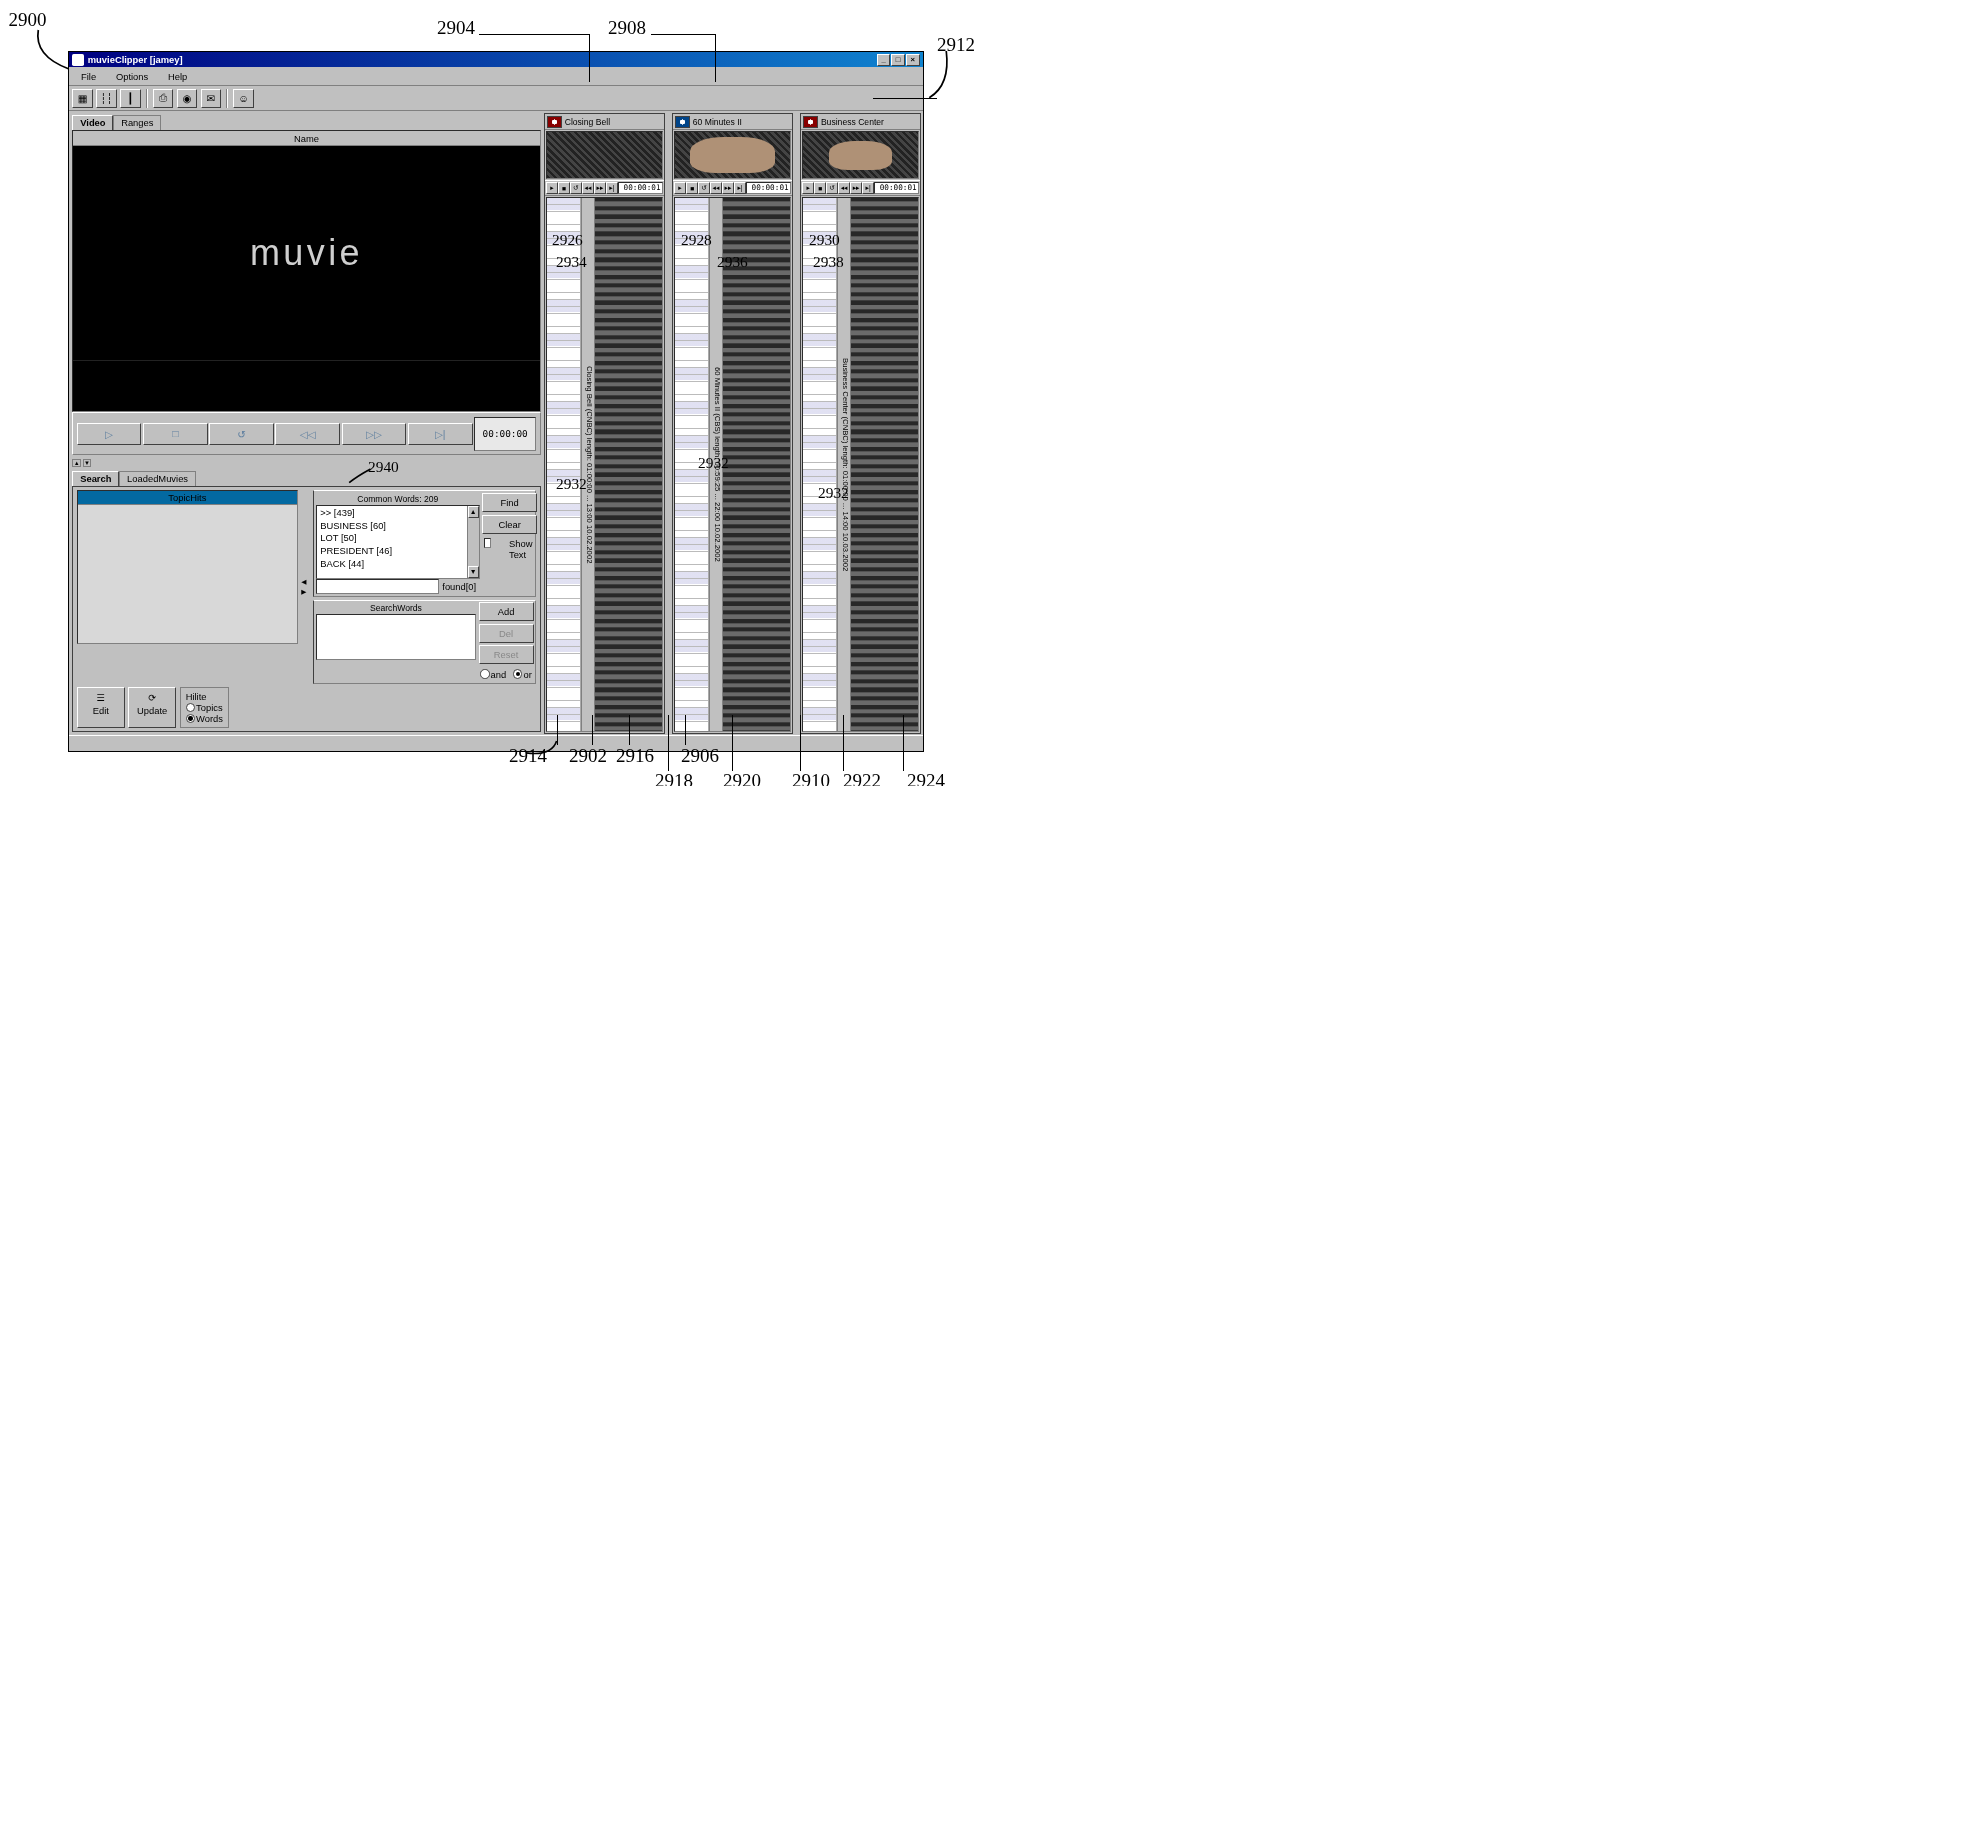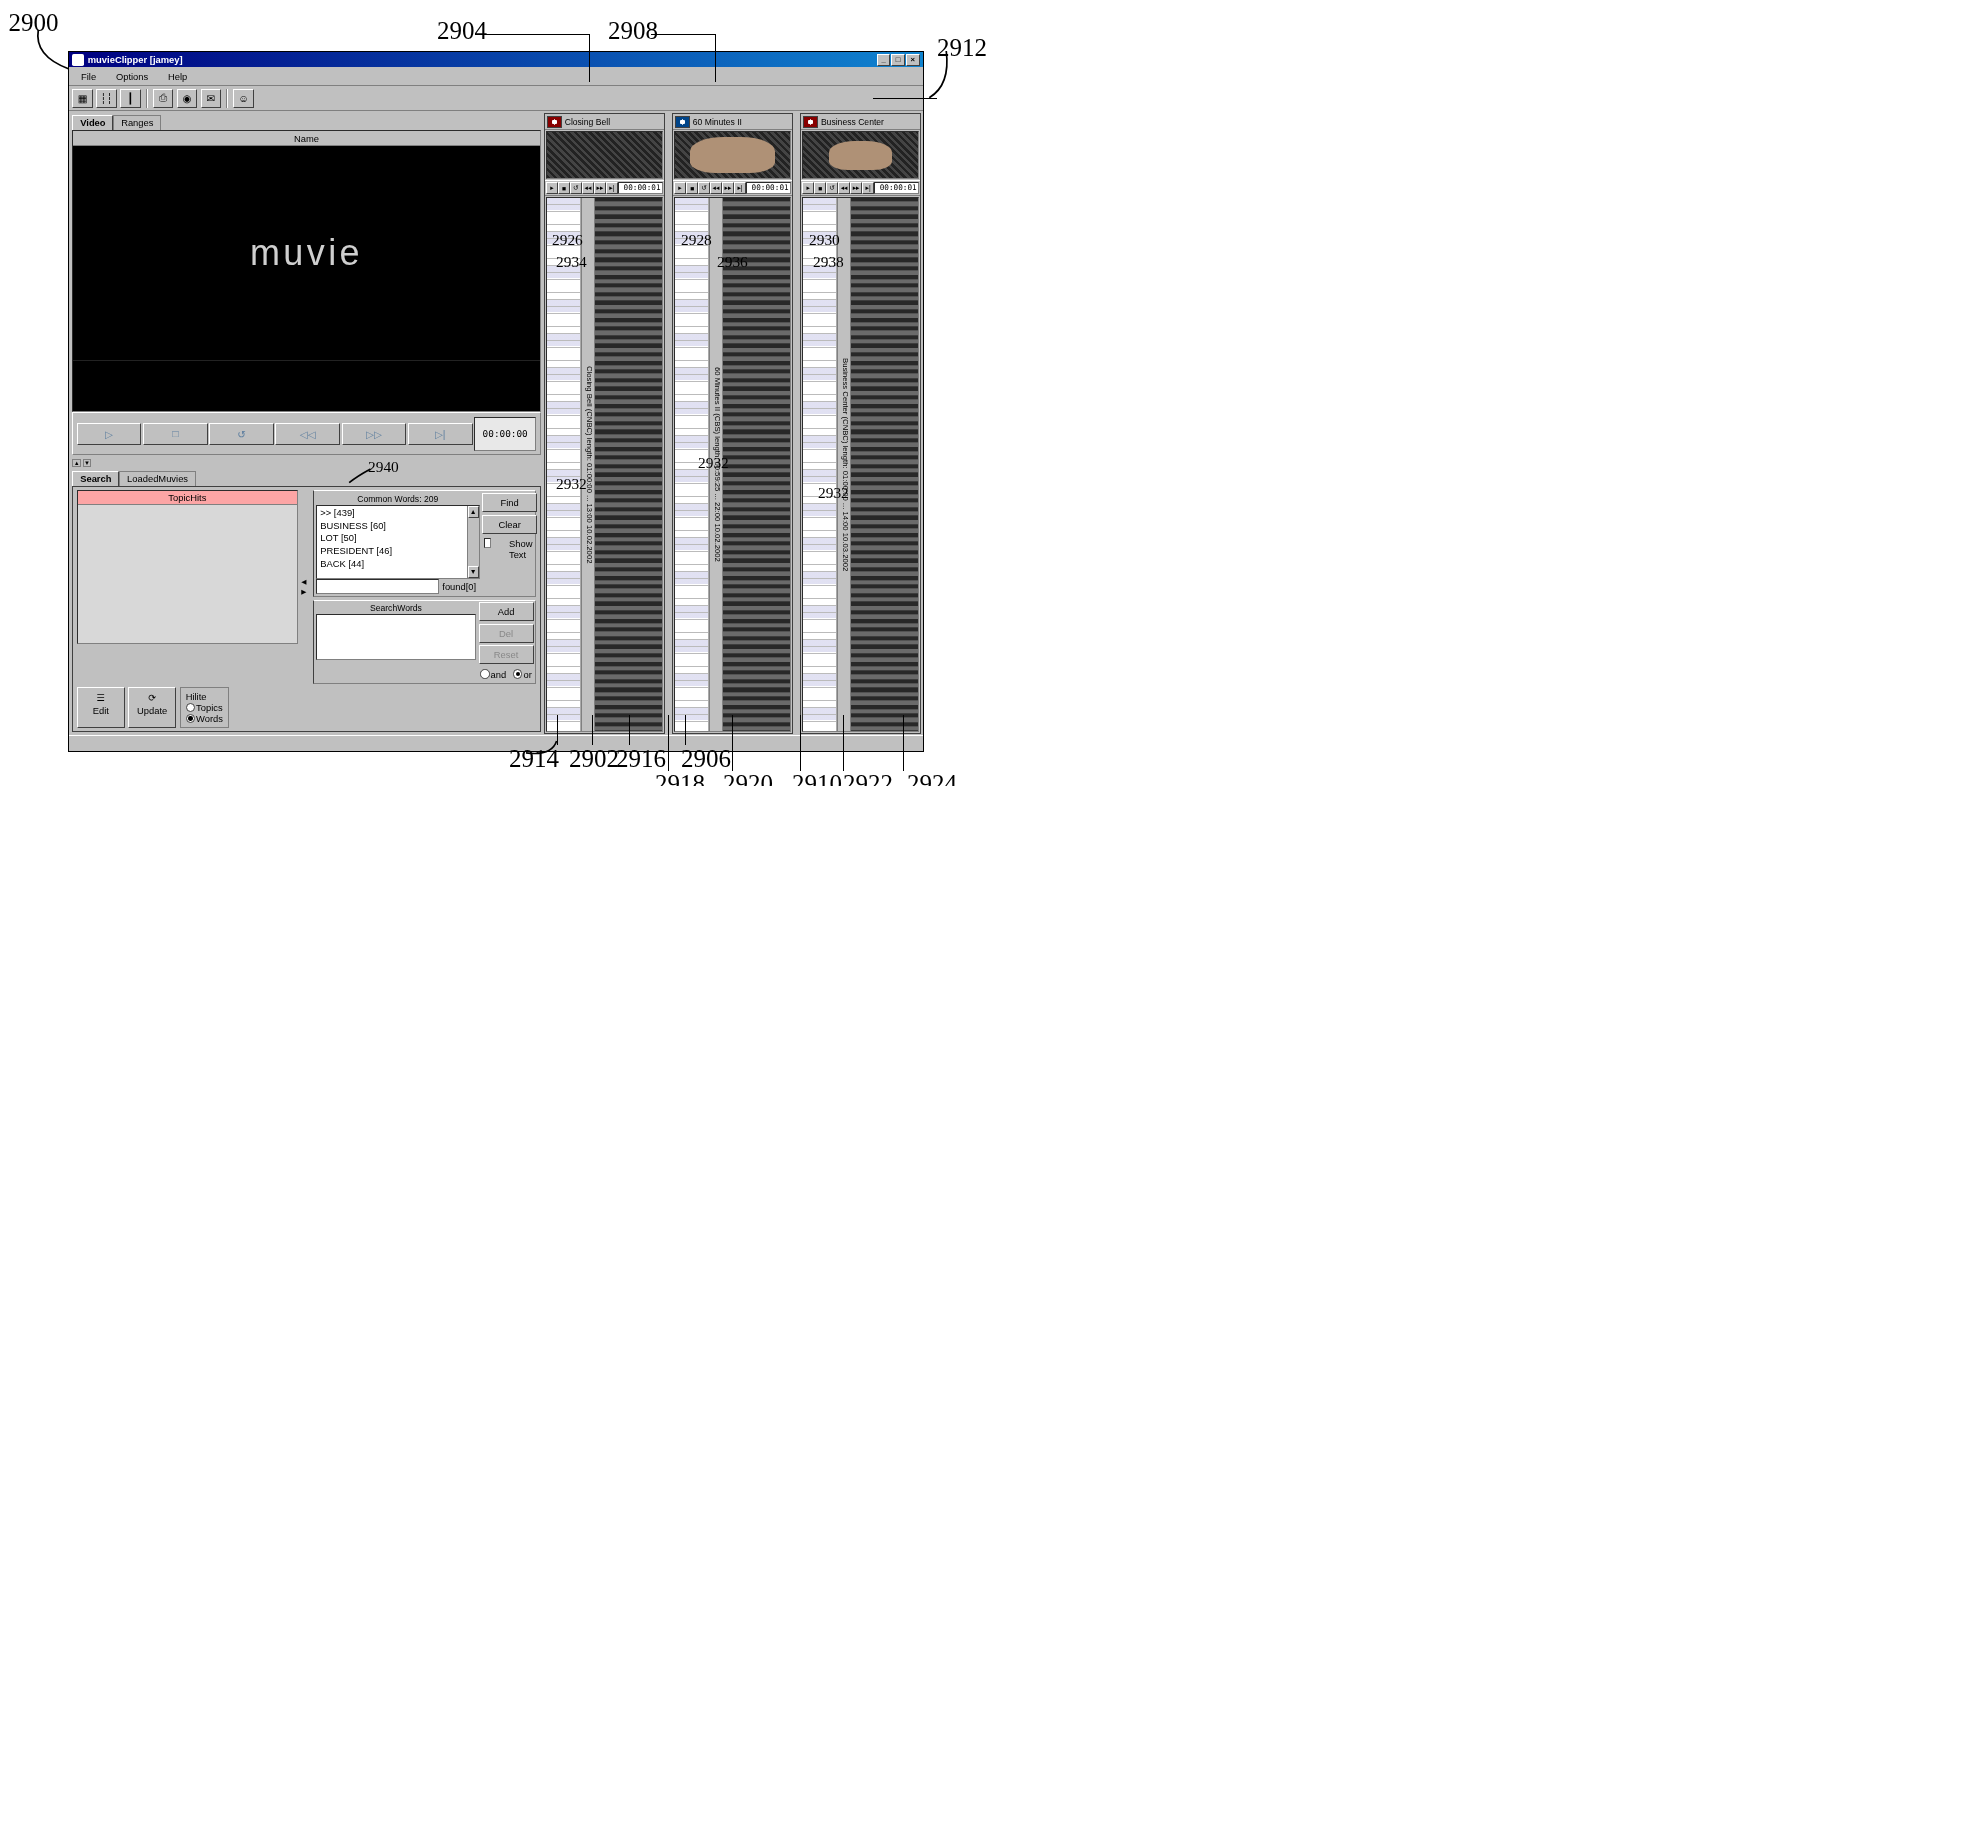--- a/index.html
+++ b/index.html
@@ -1,17 +1,17 @@
 <!DOCTYPE html>
 <html><head>
 <meta charset="utf-8">
 <style>
 * { box-sizing: border-box; margin: 0; padding: 0; font-family: "MS Sans Serif", Tahoma, sans-serif; font-size: 9.4px; }
 body { background: #fff; padding: 51px 34px 34px 68px; position: relative; }
-.hand { font-family: "Comic Sans MS", cursive; font-size: 25px; position: absolute; }
+.hand { font-family: "Comic Sans MS", cursive; font-size: 19px; position: absolute; }
 .window { border: 1.7px solid #000; width: 856px; background: #c0c0c0; }
 .titlebar { background: linear-gradient(to right, #000080, #1084d0); color: #fff; padding: 1.7px 3.4px; display: flex; align-items: center; }
 .titlebar-icon { width: 12px; height: 12px; background: #fff; margin-right: 3.4px; border-radius: 1.7px; }
 .titlebar-text { font-weight: bold; flex: 1; }
 .titlebar-btns { display: flex; gap: 0.9px; }
 .titlebar-btns span { width: 13.7px; height: 12px; background: #c0c0c0; border: 0.9px solid #fff; border-right-color:#404040; border-bottom-color:#404040; display: inline-flex; align-items:center; justify-content:center; font-size: 7.7px; font-weight: bold; color:#000; }
 .menubar { background: #c0c0c0; padding: 1.7px 3.4px; border-bottom: 0.9px solid #808080; }
 .menubar span { padding: 1.7px 8.6px; display: inline-block; }
 .toolbar { background: #c0c0c0; padding: 2.6px 3.4px; display: flex; gap: 3.4px; align-items: center; border-bottom: 0.9px solid #808080; }
 .tbtn { width: 20.5px; height: 19px; border: 0.9px solid #fff; border-right-color:#404040; border-bottom-color:#404040; background:#c0c0c0; display:inline-flex; align-items:center; justify-content:center; font-size:10.3px; }
@@ -25,21 +25,21 @@
 .video-box { border:1.7px inset #808080; }
 .name-hdr { background:#c0c0c0; padding:1.7px; text-align:center; border-bottom:0.9px solid #808080; }
 .video-area { height: 214px; background:#000; color:#cfcfcf; display:flex; align-items:center; justify-content:center; font-size:36px; letter-spacing:3.4px; font-weight:300; }
 .video-lower { height:51px; background:#000; border-top:0.9px solid #222; }
 .transport { display:flex; gap:1.7px; padding:3.4px; align-items:center; border:0.9px solid #808080; border-top-color:#fff; border-left-color:#fff; }
 .tpbtn { flex:1; height:22px; border:0.9px solid #fff; border-right-color:#404040; border-bottom-color:#404040; background:#c0c0c0; display:flex; align-items:center; justify-content:center; font-size:10.3px; color:#6080a0; }
 .tc { width:62px; height:34px; border:0.9px inset #808080; background:#e8e8e8; display:flex; align-items:center; justify-content:center; font-family:monospace; }
 .search-area { border:0.9px solid #404040; padding:3.4px; display:flex; flex-direction:column; gap:3.4px; }
 .search-row { display:flex; gap:3.4px; }
 .topic-box { flex:1; border:1.7px inset #808080; background:#d8d8d8; height:154px; position:relative; }
-.topic-hdr { text-align:center; padding:0.9px; background:#fca5a5; border-bottom:0.9px solid #808080; }
+.topic-hdr { text-align:center; padding:0.9px; background:#0369a1; border-bottom:0.9px solid #808080; }
 .words-col { width:223px; display:flex; flex-direction:column; gap:2.6px; }
 .group { border:0.9px solid #808080; border-top-color:#fff; border-left-color:#404040; padding:1.7px; }
 .group-hdr { text-align:center; font-size:8.6px; padding:0.9px; }
 .listbox { border:1.7px inset #808080; background:#fff; height:74px; overflow:hidden; position:relative; }
 .listbox .item { padding:0.9px 3.4px; }
 .listbox .scroll { position:absolute; right:0; top:0; width:12px; height:100%; background:#c0c0c0; border-left:0.9px solid #808080; }
 .listbox .scroll div { height:12px; border:0.9px solid #fff; border-right-color:#404040; border-bottom-color:#404040; display:flex; align-items:center; justify-content:center; font-size:6.8px; }
 .found { display:flex; }
 .found input { flex:1; border:1.7px inset #808080; height:15.4px; }
 .found span { padding:1.7px 3.4px; }

